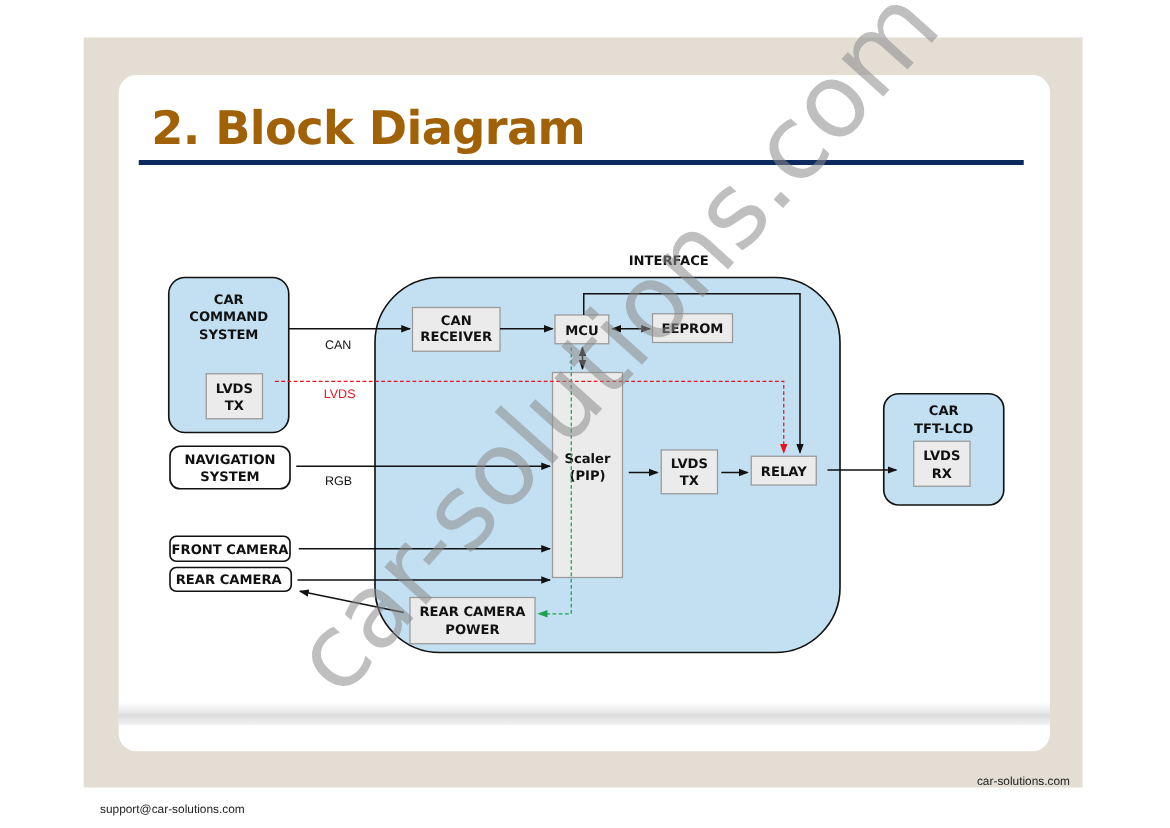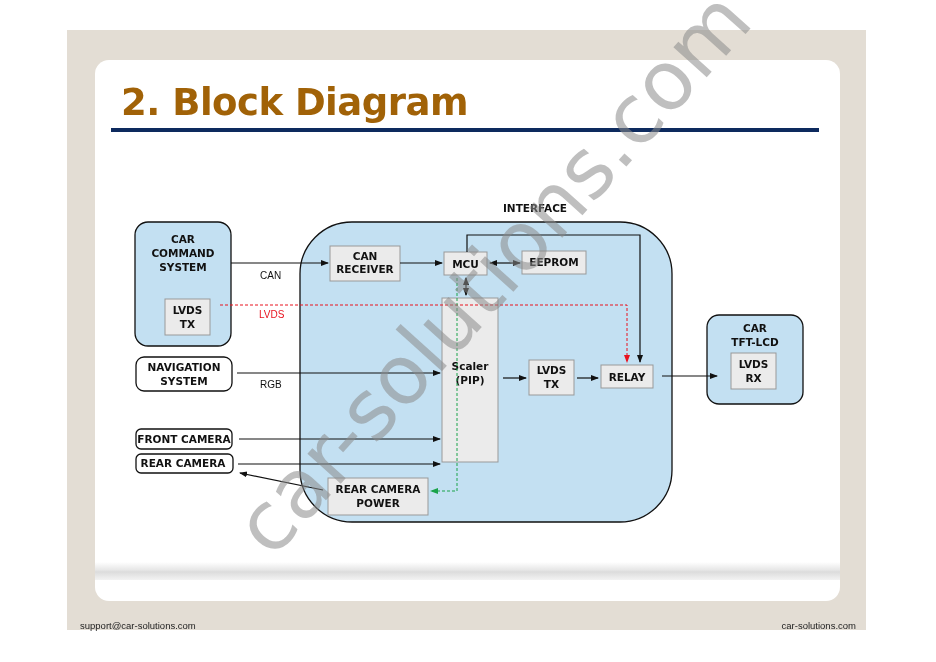--- a/index.html
+++ b/index.html
@@ -8,21 +8,21 @@
   #slide { position:absolute; left:95px; top:60px; width:745px; height:541px; background:#ffffff; border-radius:14px; overflow:hidden; }
   #shade { position:absolute; left:0; top:502px; width:745px; height:18px;
     background:linear-gradient(to bottom, #ffffff 0%, #e6e6e6 45%, #dcdcdc 55%, #f3f3f3 100%); }
   #title { position:absolute; left:121px; top:79px; font-family:"DejaVu Sans", sans-serif; font-weight:bold; font-size:37px; color:#a16207; letter-spacing:-0.5px; line-height:48px; white-space:nowrap; }
   #title-rule { position:absolute; left:111px; top:128px; width:708px; height:4px; background:#0d2a5e; }
   #diagram { position:absolute; left:0; top:0; width:936px; height:662px; }
   .box-label { font-family:"DejaVu Sans", sans-serif; font-weight:bold; font-size:10.5px; fill:#111; }
   .sig-label { font-family:"Liberation Sans", sans-serif; font-size:10px; fill:#111; }
   #watermark { font-family:"DejaVu Sans", sans-serif; font-size:82px; fill:#8a8a8a; fill-opacity:0.55; }
   .footer { position:absolute; top:620px; font-family:"Liberation Sans", sans-serif; font-size:9.5px; color:#222; white-space:nowrap; }
-  #footer-left { left:80px; }
+  #footer-left { left:80px;margin-top:22px; }
   #footer-right { right:80px; }
 </style>
 </head>
 <body>
 
 <div id="frame"></div>
 <div id="slide">
   <div id="shade"></div>
 </div>
 <div id="title">2. Block Diagram</div>

